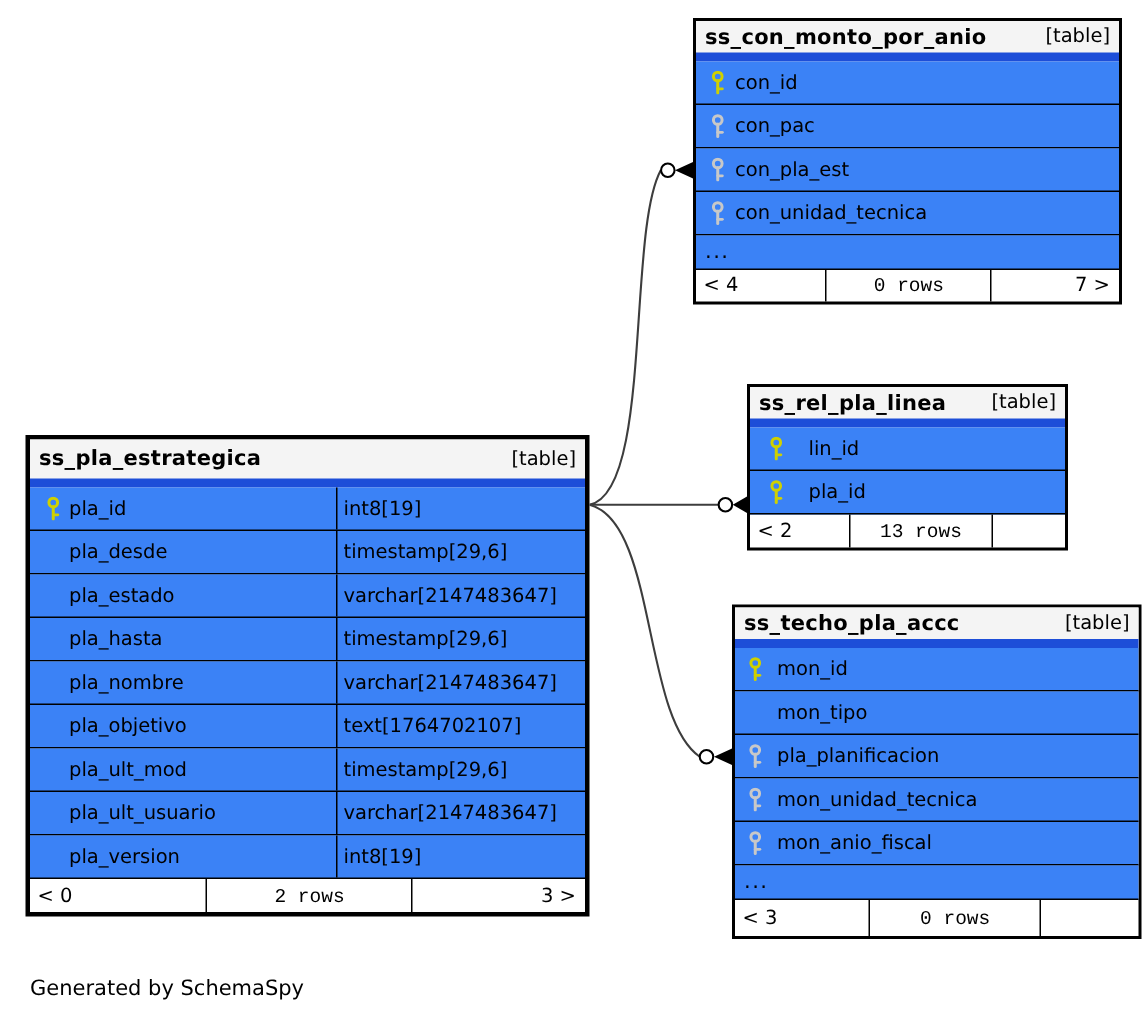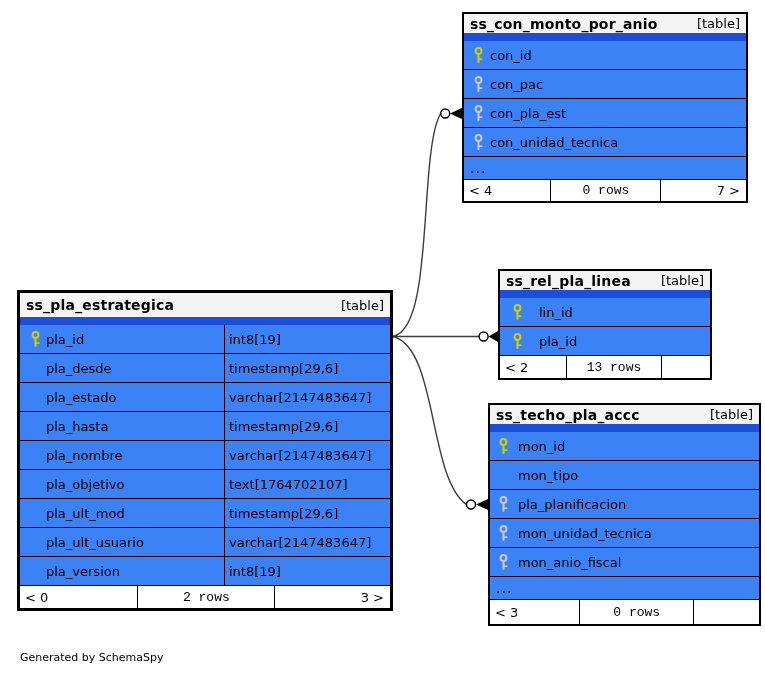--- a/index.html
+++ b/index.html
@@ -7,21 +7,21 @@
     width:765px;height:681px;position:relative;background:#ffffff;
     font-family:"DejaVu Sans","Liberation Sans",sans-serif;
     color:#000;overflow:hidden;
   }
   #connectors{position:absolute;left:0;top:0;width:765px;height:681px;pointer-events:none;}
 
   .tbl{position:absolute;background:#fff;border:2px solid #000;box-sizing:border-box;}
   .tbl.t-main{border-width:3px;}
 
   .hdr{
-    background:#f4f4f4;border-bottom:8px solid #1d4ed8;box-sizing:border-box;
+    background:#f4f4f4;border-bottom:6px solid #1d4ed8;box-sizing:border-box;
     display:flex;justify-content:space-between;align-items:center;
     padding:0 6px;height:27px;
   }
   .t-main .hdr{height:32px;}
   .tname{font-weight:bold;font-size:14px;letter-spacing:0.2px;}
   .badge{font-size:13px;}
 
   .row{
     display:flex;align-items:center;height:29px;box-sizing:border-box;
     border-bottom:1px solid #000;font-size:13px;background:#3b82f6;
@@ -51,21 +51,21 @@
   .ftr{display:grid;align-items:center;font-size:13px;box-sizing:border-box;}
   .ftr span{height:100%;display:flex;align-items:center;box-sizing:border-box;}
   .ftr .fl{padding-left:5px;border-right:1px solid #000;justify-content:flex-start;}
   .ftr .fc{border-right:1px solid #000;justify-content:center;font-family:Liberation Mono, monospace;}
   .ftr .fr{padding-right:6px;justify-content:flex-end;}
   .t-con .ftr{height:21px;grid-template-columns:31% 39% 30%;}
   .t-rel .ftr{height:22px;grid-template-columns:32% 45% 23%;}
   .t-techo .ftr{height:24px;grid-template-columns:33.5% 42.5% 24%;}
   .t-main .ftr{height:22px;grid-template-columns:32% 37% 31%;}
 
-  .credit{position:absolute;left:20px;top:651px;font-size:11px;}
+  .credit{position:absolute;left:20px;top:651px;font-size:14px;}
 </style>
 </head>
 <body>
 
 <svg id="connectors" viewBox="0 0 765 681">
   <g stroke="#3d3d3d" stroke-width="1.4" fill="none">
     <path d="M 393 336.5 C 435 328 418 155 440.5 113.5"></path>
     <path d="M 393 336.5 H 479"></path>
     <path d="M 393 336.5 C 438 348 428 478 466.5 504.5"></path>
   </g>
@@ -129,21 +129,21 @@
   <div class="row ellip">
     <span>...</span>
   </div>
   <div class="ftr">
     <span class="fl">&lt; 4</span>
     <span class="fc">0 rows</span>
     <span class="fr">7 &gt;</span>
   </div>
 </div>
 
-<div class="tbl t-rel" style="left:498px;top:269px;width:214px;">
+<div class="tbl t-rel" style="left:498px;top:256px;width:214px;">
   <div class="hdr">
     <span class="tname">ss_rel_pla_linea</span>
     <span class="badge">[table]</span>
   </div>
   <div class="row">
     <span class="icon pk">
         <svg viewBox="0 0 11 16">
           <circle class="khead" cx="5.5" cy="4" r="2.9"></circle>
           <path class="kstem" d="M5.5 6.9 L5.5 15"></path>
           <path class="ktooth" d="M5.5 12.2 L8.6 12.2"></path>

